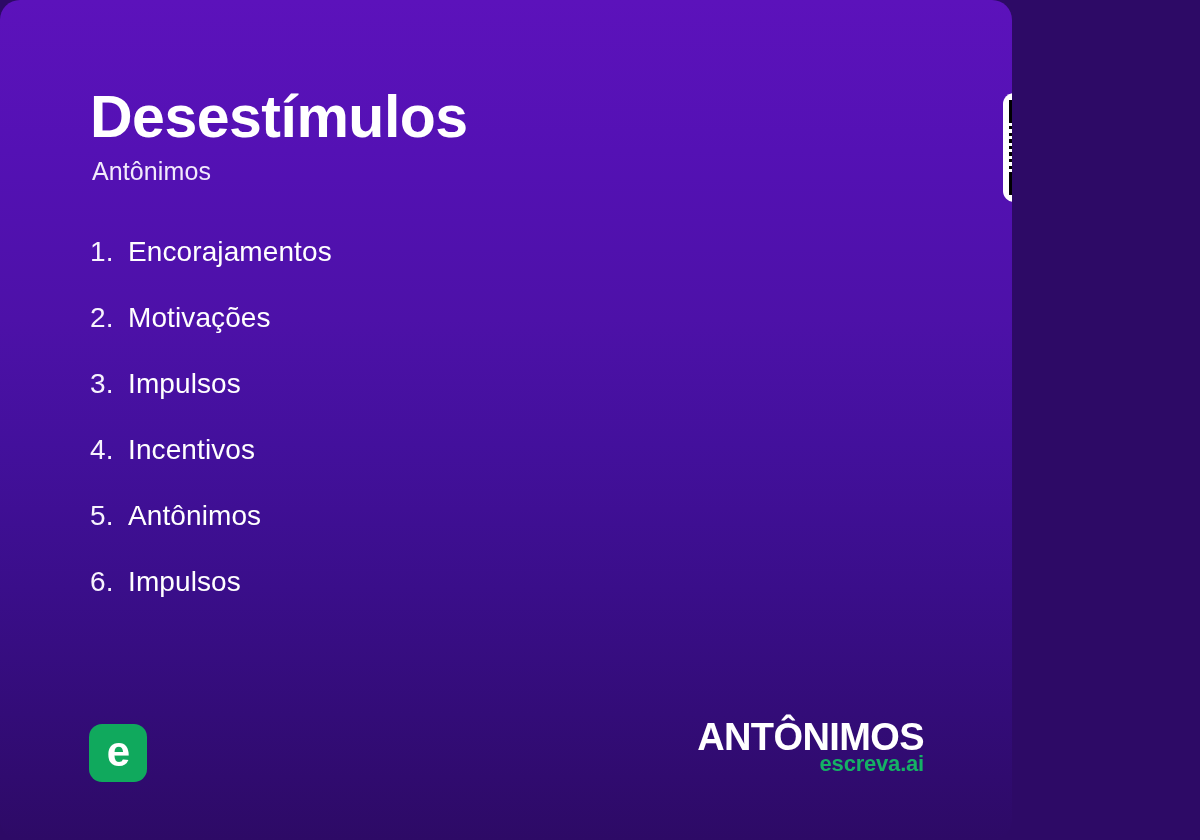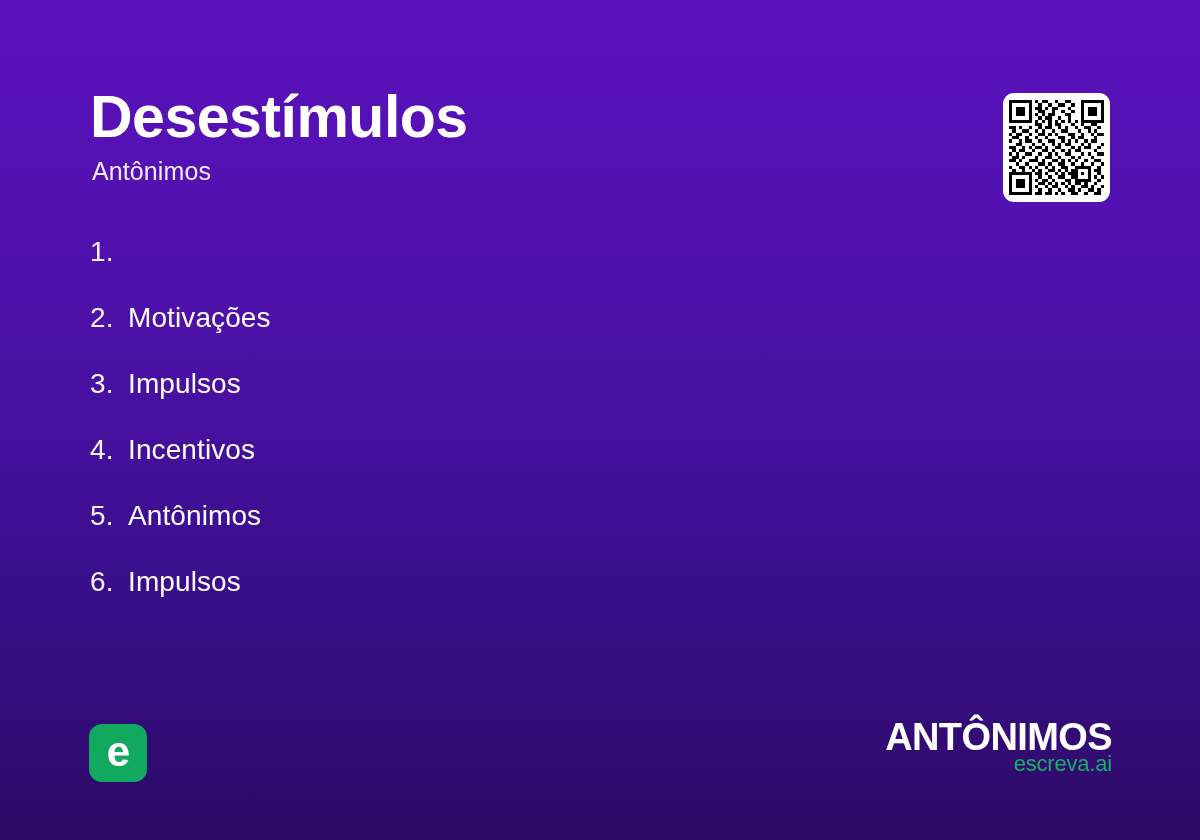--- a/index.html
+++ b/index.html
@@ -9,31 +9,32 @@
     background: #2d0a66;
   }
 
   body {
     font-family: "Liberation Sans", sans-serif;
     -webkit-font-smoothing: antialiased;
   }
 
   .card {
     position: relative;
-    width: 1200px;
+    width: 1012px;
     height: 840px;
     overflow: hidden;
     background: linear-gradient(180deg,
         #5c12bb 0%,
         #5411b4 18%,
         #4d11a8 38%,
         #43109c 53%,
         #3a0e8a 70%,
         #330c78 85%,
         #2d0a66 100%);
+    border-radius: 20px;
   }
 
   
   .header {
     position: absolute;
     left: 90px;
     top: 88px;
     width: 820px;
   }
 
@@ -141,21 +142,21 @@
     font-size: 38px;
     font-weight: 700;
     letter-spacing: -0.6px;
     color: #ffffff;
     line-height: 1;
   }
 
   .footer-logo-sub {
     display: block;
     font-size: 22px;
-    font-weight: 400;
+    font-weight: 700;
     letter-spacing: -0.2px;
     color: #15b165;
     line-height: 1;
     margin-top: -3px;
   }
 </style>
 </head>
 <body>
 
 <div class="card">
@@ -411,20 +412,21 @@
         <rect x="19" y="28" width="2" height="1"></rect>
           <rect x="23" y="28" width="1" height="1"></rect>
         <rect x="26" y="28" width="2" height="1"></rect>
       </g>
     </svg>
   </div>
 
   <ol class="syn-list">
     <li class="syn-item">
       <span class="syn-index">1.</span>
+      <span class="syn-label">Encorajamentos</span>
     </li>
     <li class="syn-item">
       <span class="syn-index">2.</span>
       <span class="syn-label">Motivações</span>
     </li>
     <li class="syn-item">
       <span class="syn-index">3.</span>
       <span class="syn-label">Impulsos</span>
     </li>
     <li class="syn-item">

